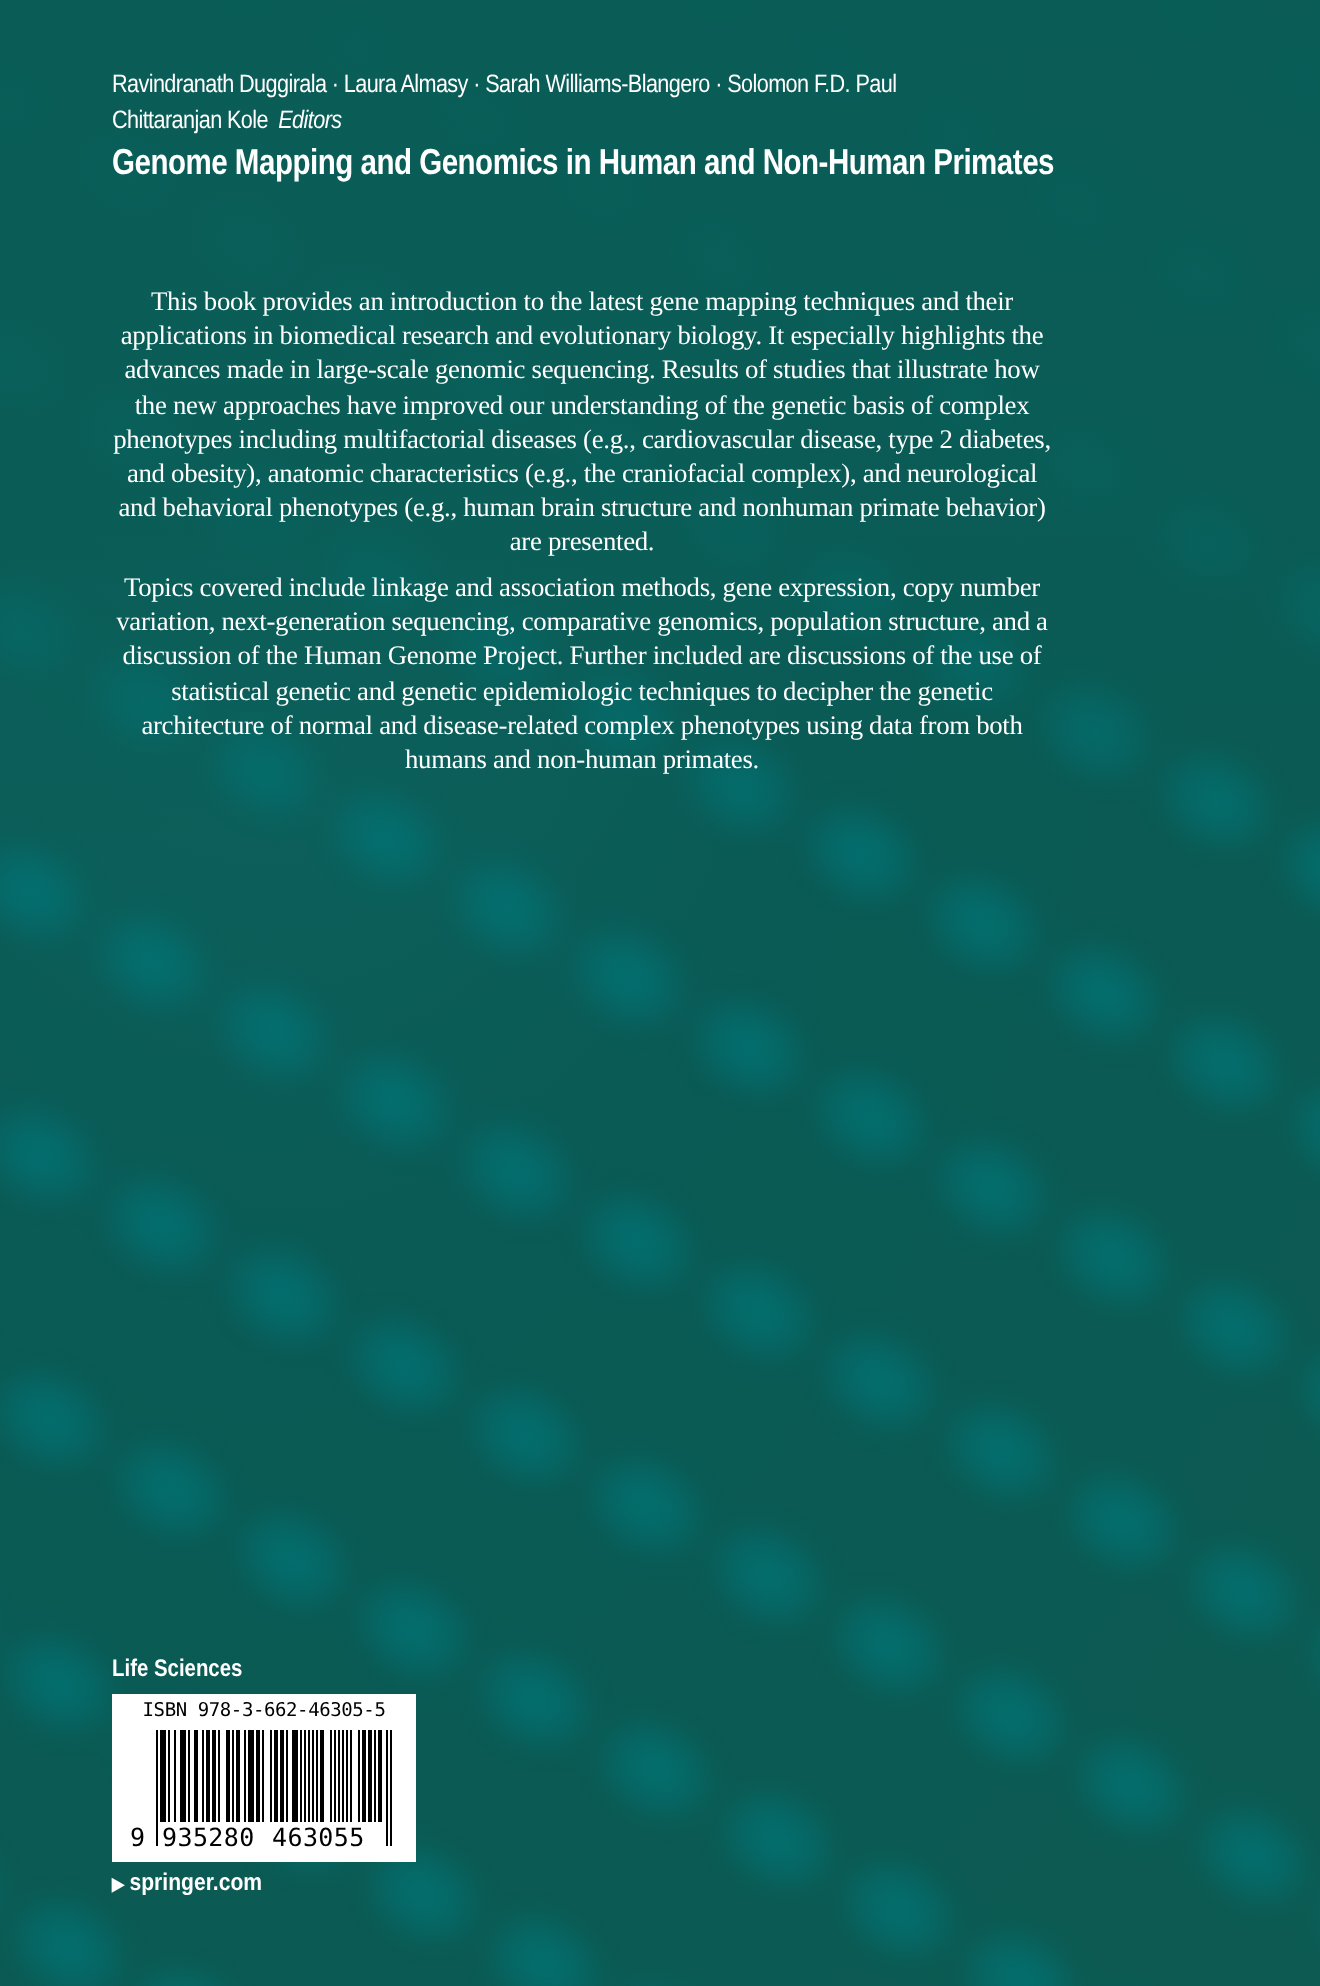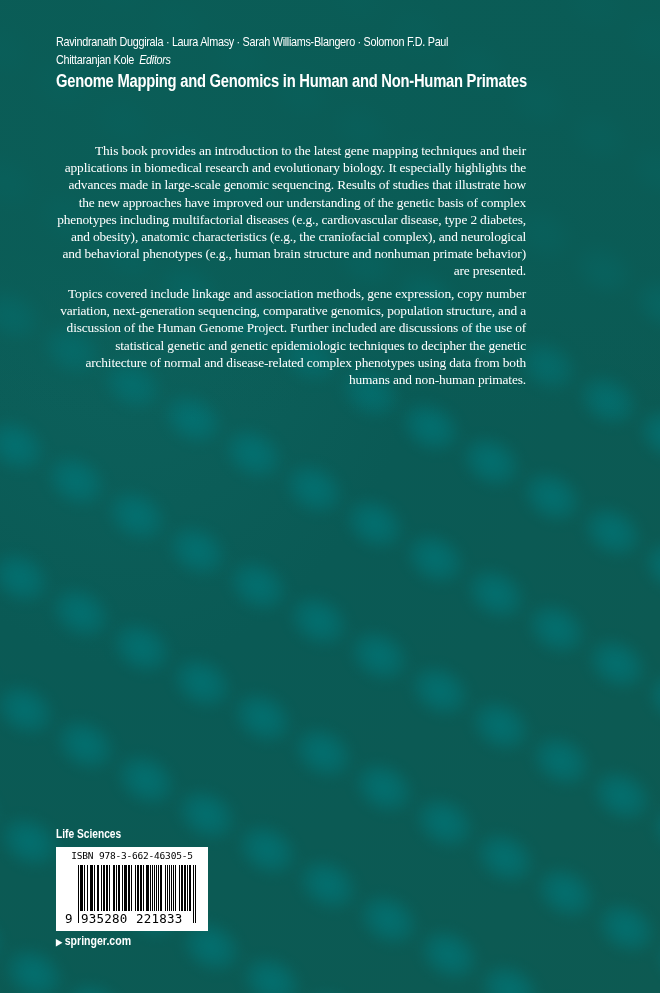--- a/index.html
+++ b/index.html
@@ -10,21 +10,21 @@
            transform: rotate(30deg);
            background-image: radial-gradient(ellipse 34px 26px at 50% 50%, rgba(0,120,122,0.85) 0%, rgba(0,118,120,0.55) 55%, rgba(0,110,110,0) 100%);
            background-size: 70px 112px;
            filter: blur(6px); opacity:0.9; }
   .topfade { position:absolute; left:0; top:0; width:660px; height:420px;
              background: linear-gradient(180deg, rgba(10,92,86,0.92) 0%, rgba(10,92,86,0.8) 60%, rgba(10,92,86,0) 100%); }
   .content { position:absolute; inset:0; color:#fff; }
   .authors { position:absolute; left:56px; top:33px; font-family:"Liberation Sans", sans-serif; font-size:12.6px; line-height:18px; letter-spacing:-0.35px; transform:scaleX(0.86); transform-origin:left top; white-space:nowrap; }
   .authors .ed { font-style:italic; margin-left:6px; }
   .title { position:absolute; left:56px; top:70px; font-family:"Liberation Sans", sans-serif; font-weight:bold; font-size:18px; line-height:22px; letter-spacing:-0.3px; transform:scaleX(0.82); transform-origin:left top; width:600px; }
-  .blurb { position:absolute; left:56px; font-family:"Liberation Serif", serif; font-size:13.4px; line-height:17.2px; width:470px; letter-spacing:-0.15px; text-align:right; }
+  .blurb { position:absolute; left:56px; font-family:"Liberation Serif", serif; font-size:13.4px; line-height:17.2px; width:470px; letter-spacing:-0.15px; text-align:center; }
   .p1 { top:142px; }
   .p2 { top:285px; }
   .subject { position:absolute; left:56px; top:827px; font-family:"Liberation Sans", sans-serif; font-weight:bold; font-size:12px; transform:scaleX(0.85); transform-origin:left top; }
   .barcode { position:absolute; left:56px; top:847px; width:152px; height:84px; background:#fff; }
   .isbn { position:absolute; left:0; top:3px; width:152px; text-align:center; font-family:"DejaVu Sans Mono", monospace; font-size:9.5px; color:#000; letter-spacing:-0.2px; }
   .bars { position:absolute; left:22px; top:18px; width:118px; height:58px; }
   .bars span { position:absolute; top:0; background:#000; }
   .digits { position:absolute; left:0; top:64px; width:152px; font-family:"DejaVu Sans Mono", monospace; font-size:12.5px; color:#000; }
   .digits .first { position:absolute; left:9px; top:0; }
   .digits .g1 { position:absolute; left:24px; top:0; background:#fff; letter-spacing:0.2px; padding:0 1px; }
@@ -108,20 +108,20 @@
         <span style="left: 106.43px; width: 1.1px; height: 46px;"></span>
         <span style="left: 108.75px; width: 1.1px; height: 46px;"></span>
         <span style="left: 111.06px; width: 1.1px; height: 46px;"></span>
         <span style="left: 112.22px; width: 1.1px; height: 46px;"></span>
         <span style="left: 114.53px; width: 1.1px; height: 58px;"></span>
         <span style="left: 116.84px; width: 1.1px; height: 58px;"></span>
       </div>
     <div class="digits">
       <span class="first">9</span>
       <span class="g1">935280</span>
-      <span class="g2">221833</span>
+      <span class="g2">463055</span>
     </div>
   </div>
 
   <div class="site">
     <span class="tri">▶</span><span>springer.com</span>
   </div>
 </div>
 
 </body></html>

